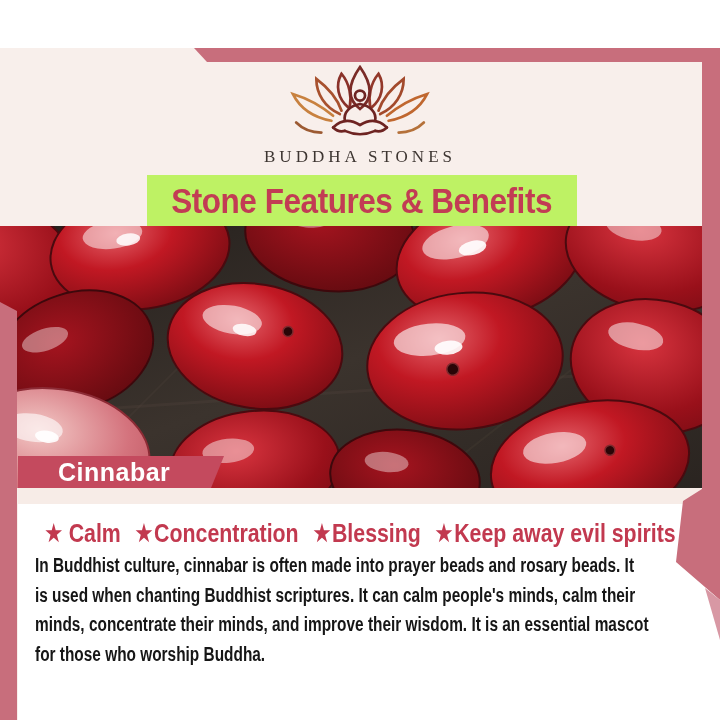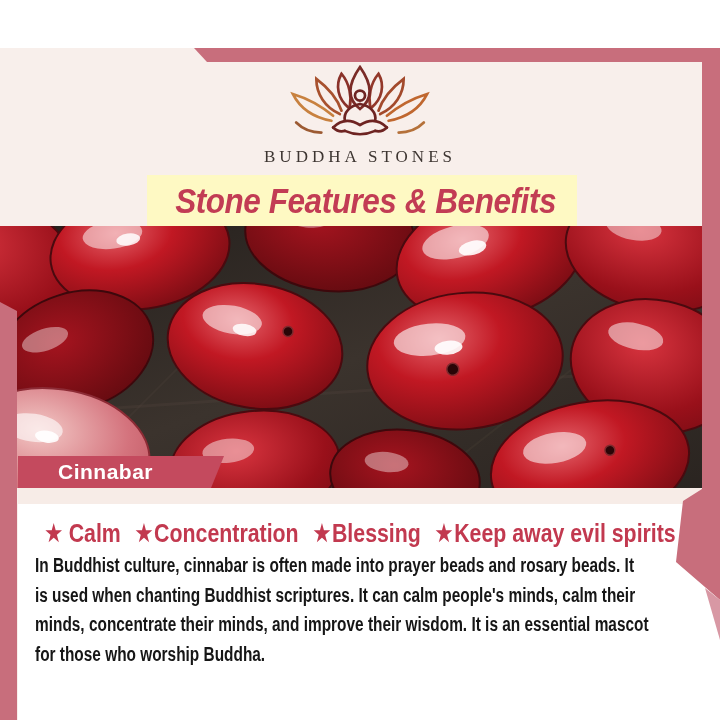--- a/index.html
+++ b/index.html
@@ -10,40 +10,40 @@
   
   .logo-wrap{position:absolute;left:0;top:14px;width:720px;text-align:center;}
   .brand-name{
     position:absolute;left:0;top:99px;width:720px;text-align:center;
     font-family:"Liberation Serif",serif;font-size:17px;letter-spacing:4px;
     color:#3d3531;font-weight:500;
   }
   
   .banner{
     position:absolute;left:147px;top:127px;width:430px;height:51px;
-    background:#fef9c3;display:flex;align-items:center;justify-content:flex-end;font-style:italic;
+    background:#bef264;display:flex;align-items:center;justify-content:center;
   }
   .banner-title{
     font-size:35px;font-weight:bold;color:#c23c54;white-space:nowrap;
     transform:scaleX(.9);transform-origin:center;letter-spacing:-.5px;
   }
   
   .photo{position:absolute;left:0;top:178px;width:720px;height:262px;}
   
   .cream-strip{position:absolute;left:18px;top:440px;width:702px;height:16px;background:#f7ece7;}
   .white-panel{position:absolute;left:18px;top:456px;width:702px;height:246px;background:#ffffff;}
   .bottom-strip{position:absolute;left:0;top:702px;width:720px;height:18px;background:#f6ebe7;}
   
   .stone-badge{
     position:absolute;left:18px;top:408px;width:206px;height:32px;background:#c44a5e;
     clip-path:polygon(0 0,100% 0,calc(100% - 13px) 100%,0 100%);
     display:flex;align-items:center;
   }
   .stone-badge span{
-    color:#ffffff;font-size:21px;font-weight:bold;padding-left:40px;letter-spacing:.5px;
+    color:#ffffff;font-size:25px;font-weight:bold;padding-left:40px;letter-spacing:.5px;
   }
   
   .features{
     position:absolute;left:18px;top:466px;width:684px;height:38px;
     display:flex;align-items:center;justify-content:center;
   }
   .features-row{
     display:flex;align-items:center;white-space:nowrap;
     transform:scaleX(.82);transform-origin:center;
     color:#c2394f;font-weight:bold;font-size:26px;

